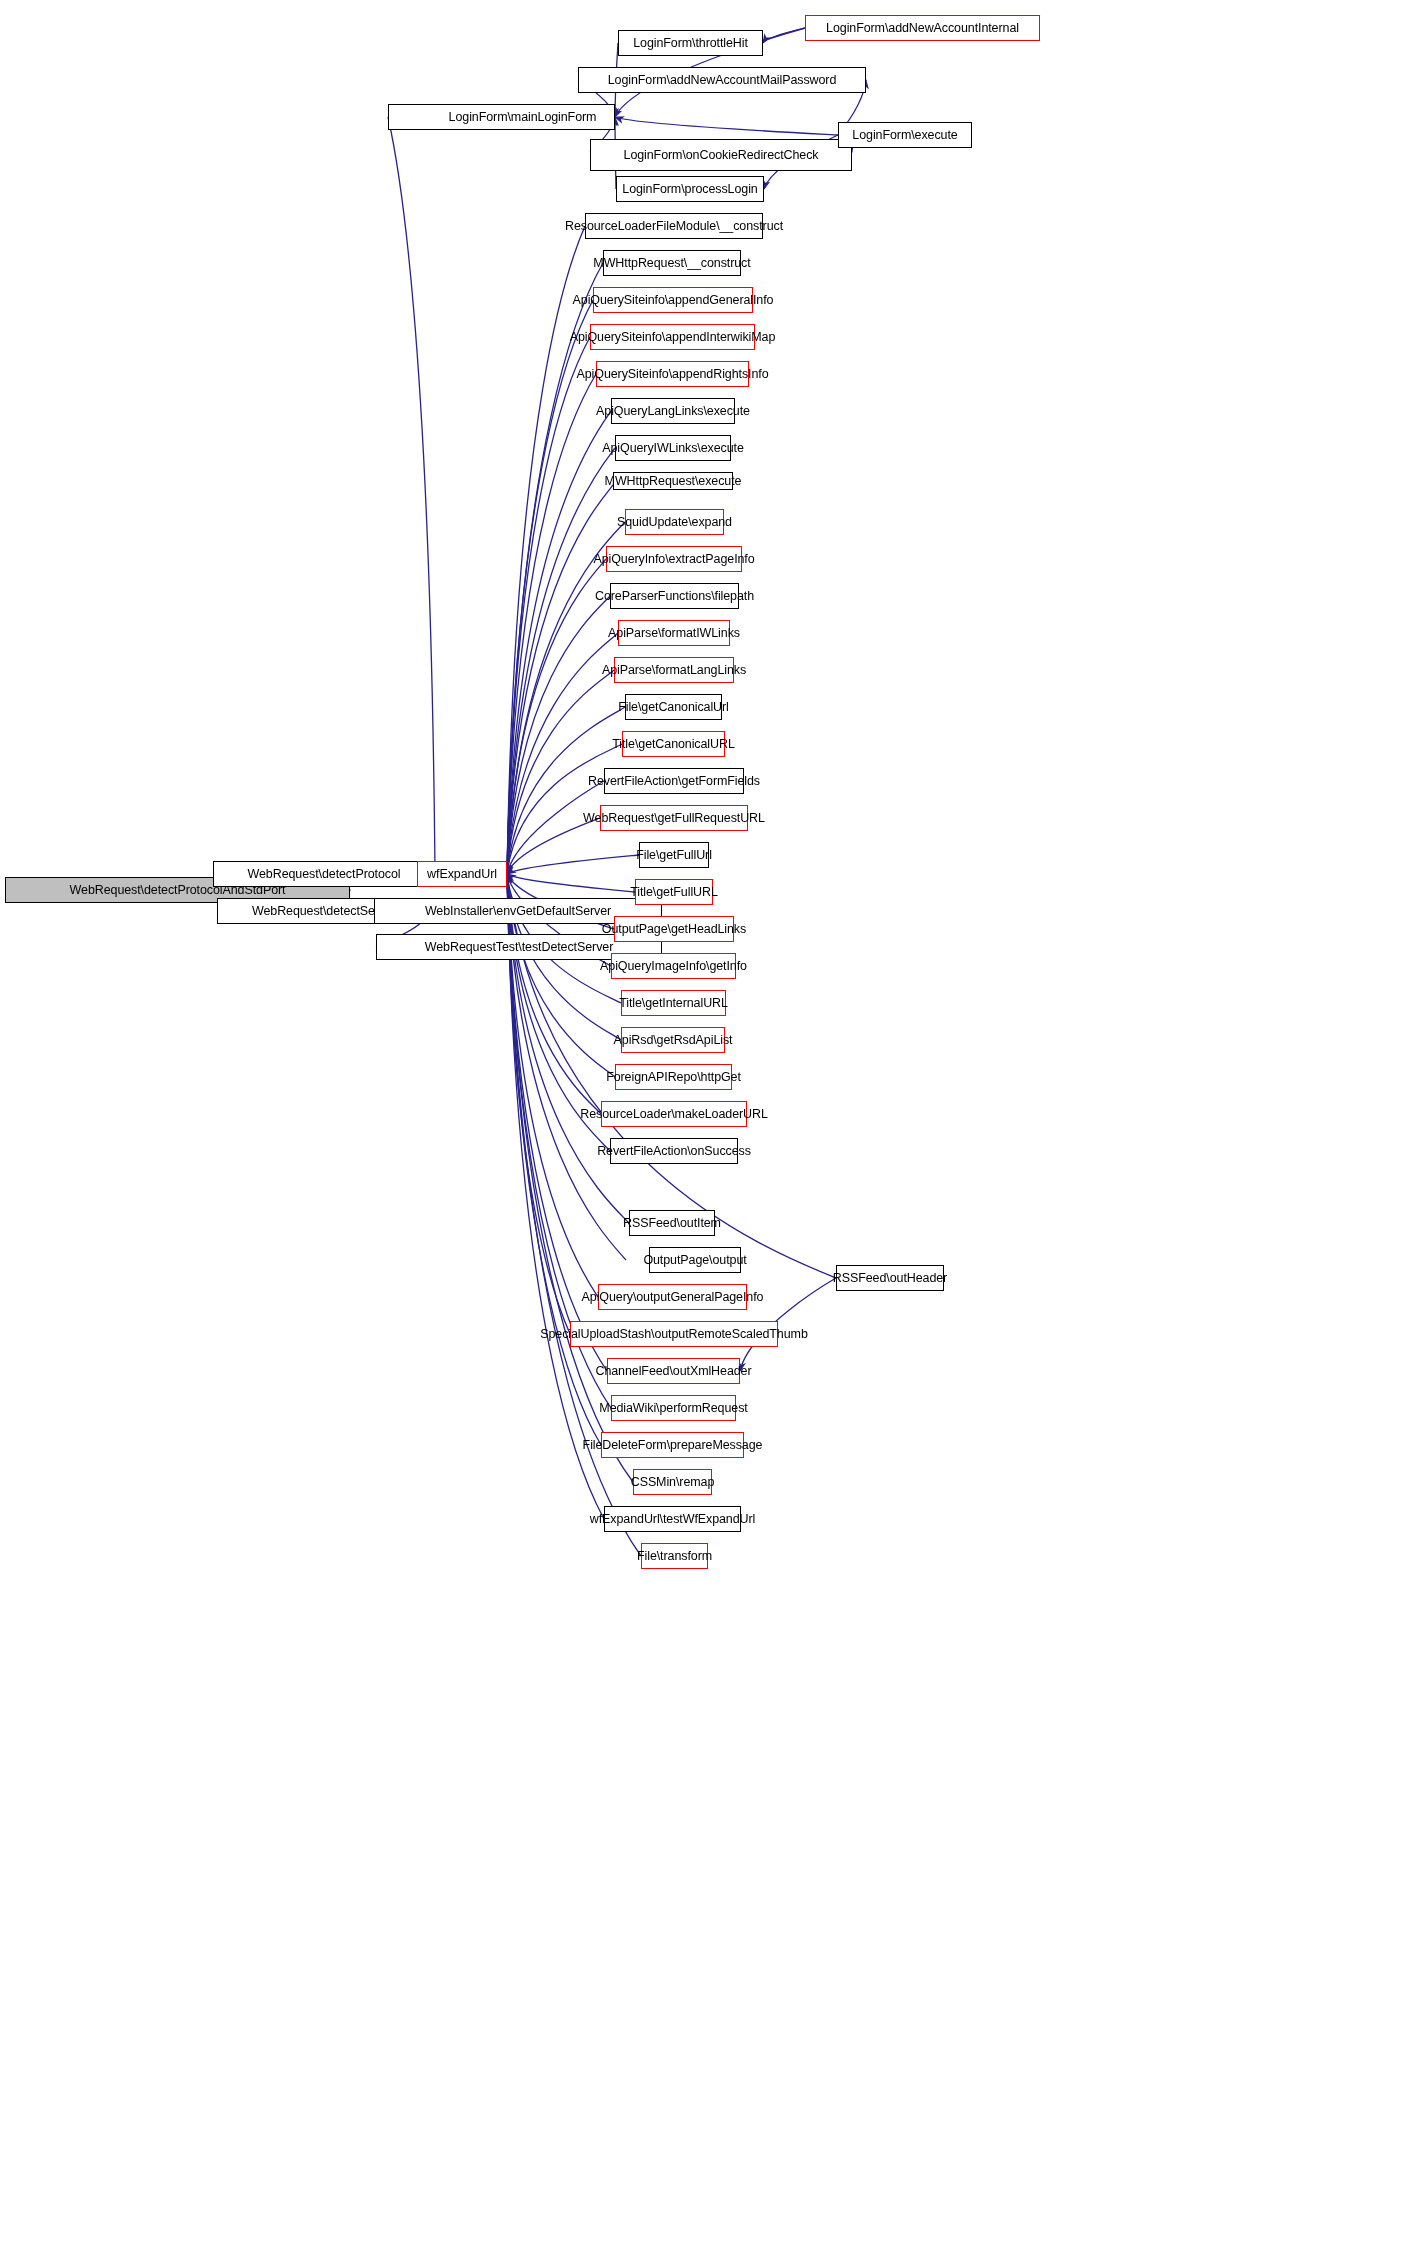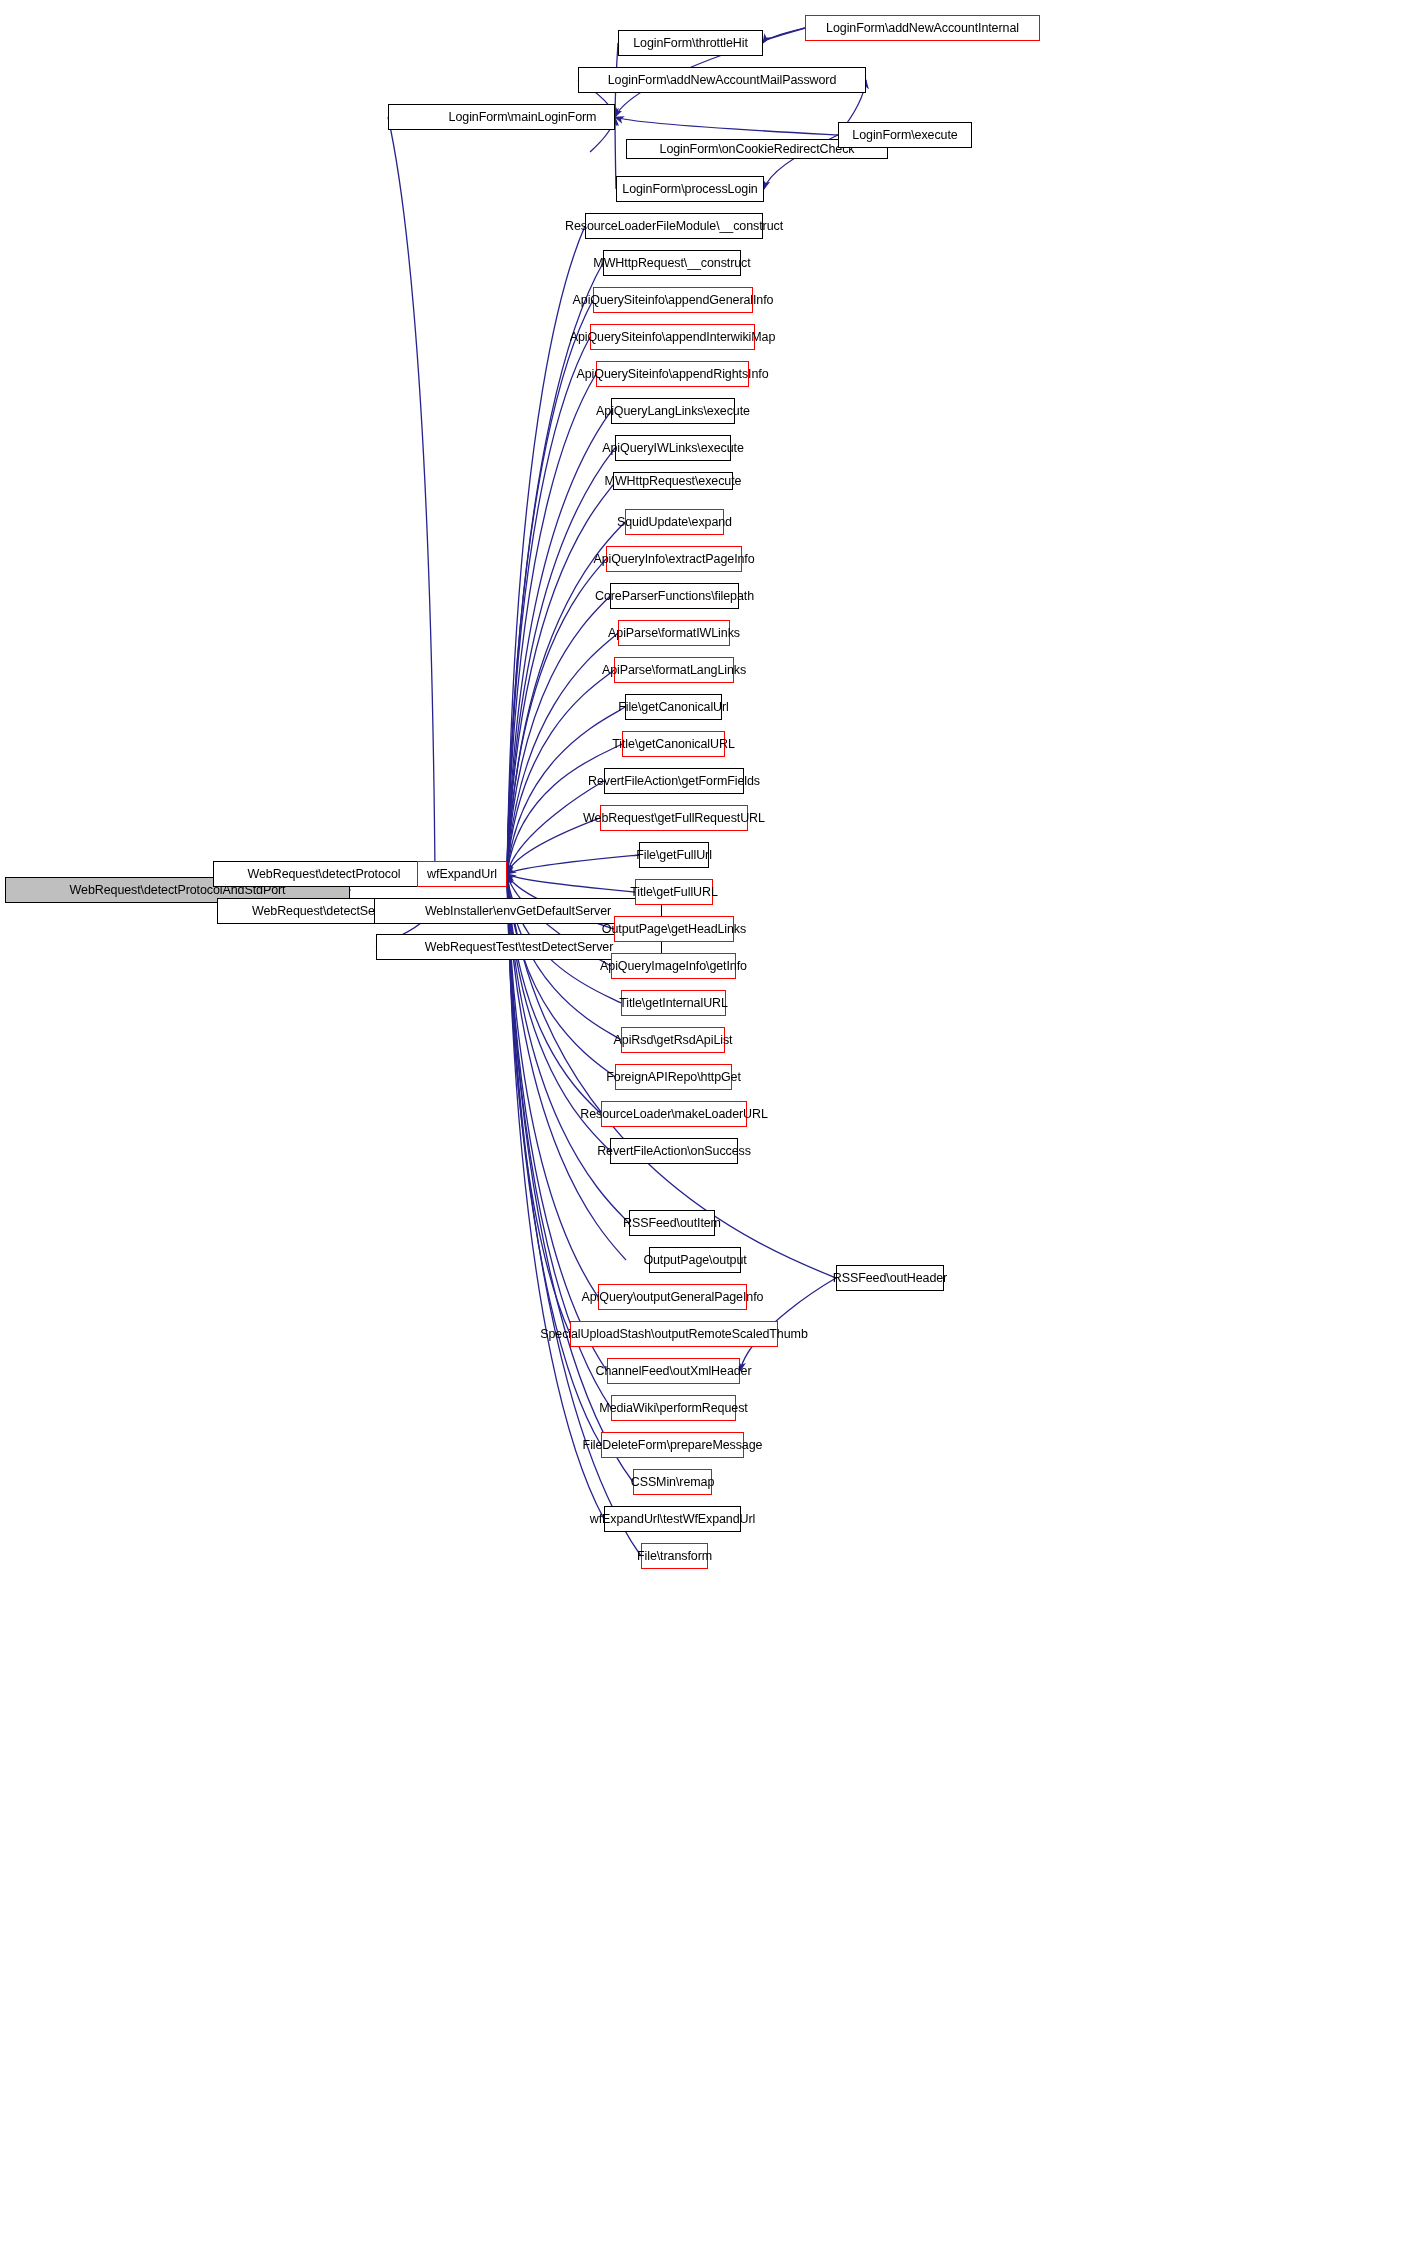--- a/index.html
+++ b/index.html
@@ -142,21 +142,21 @@
       </div>
       <div class="node thick" style="left: 618px; top: 30px; width: 145px; height: 26px;">
         <span>LoginForm\throttleHit</span>
       </div>
       <div class="node red" style="left: 805px; top: 15px; width: 235px; height: 26px;">
         <span>LoginForm\addNewAccountInternal</span>
       </div>
       <div class="node thick" style="left: 578px; top: 67px; width: 288px; height: 26px;">
         <span>LoginForm\addNewAccountMailPassword</span>
       </div>
-      <div class="node thick" style="left: 590px; top: 139px; width: 262px; height: 20px; margin-left: 36px;">
+      <div class="node thick" style="left: 590px; top: 139px; width: 262px; height: 32px;">
         <span>LoginForm\onCookieRedirectCheck</span>
       </div>
       <div class="node thick" style="left: 616px; top: 176px; width: 148px; height: 26px;">
         <span>LoginForm\processLogin</span>
       </div>
       <div class="node thick" style="left: 838px; top: 122px; width: 134px; height: 26px;">
         <span>LoginForm\execute</span>
       </div>
       <div class="node thick" style="left: 585px; top: 213px; width: 178px; height: 26px;">
         <span>ResourceLoaderFileModule\__construct</span>

